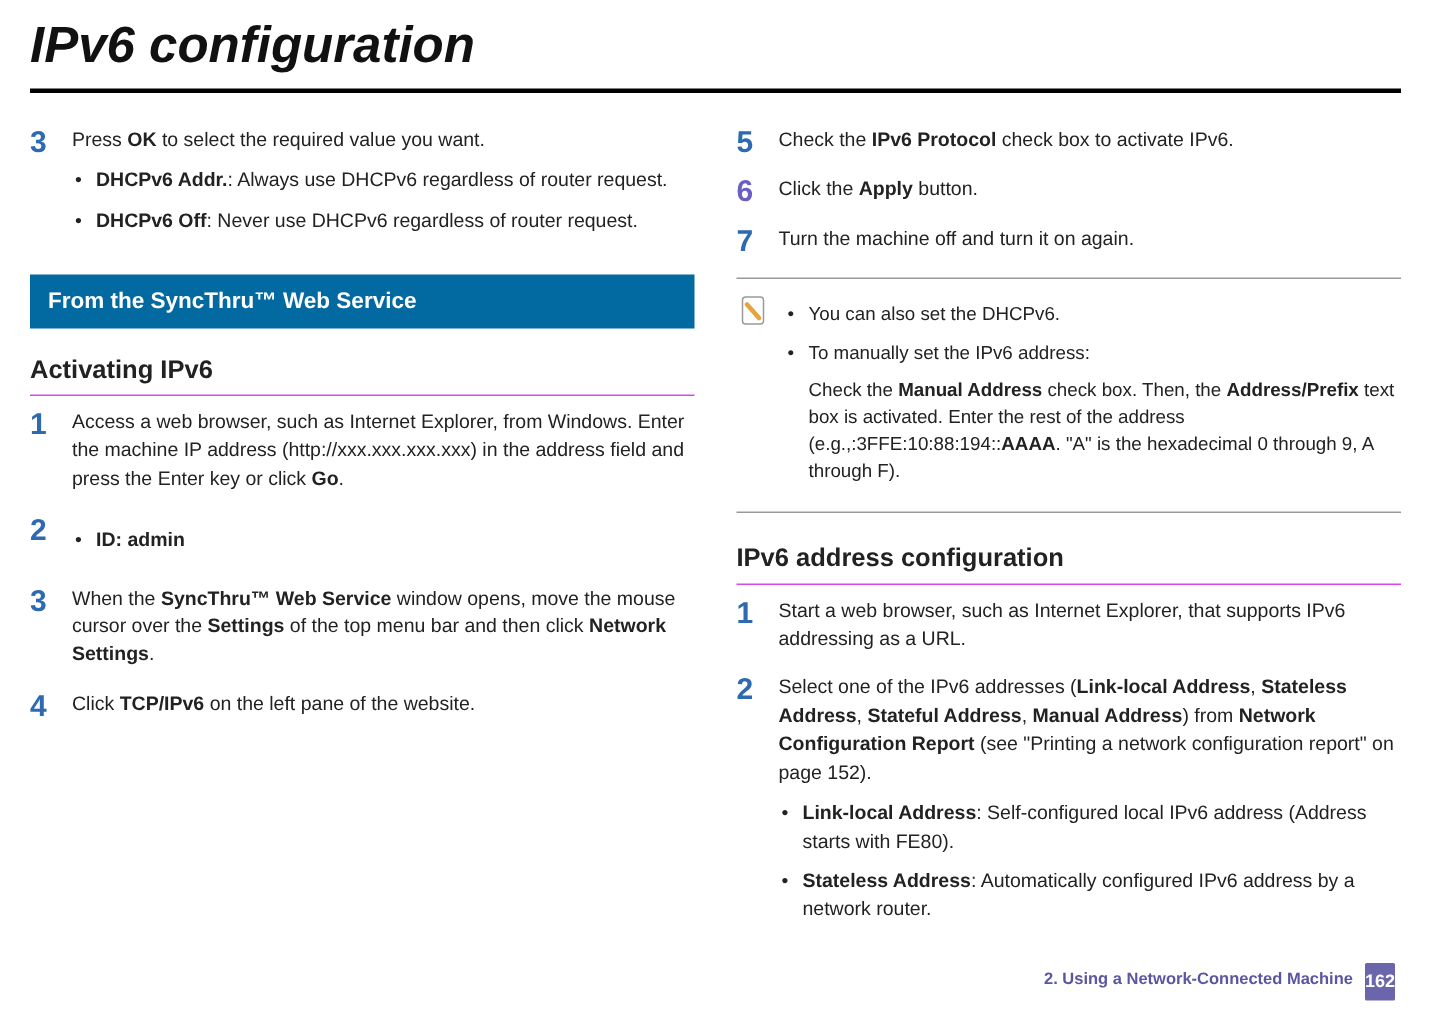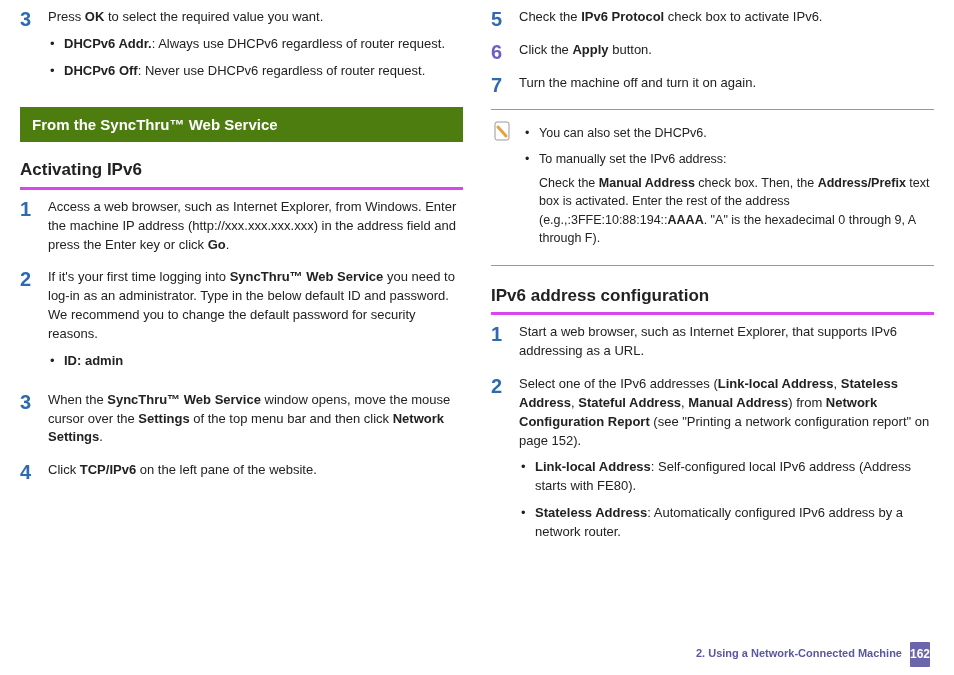--- a/index.html
+++ b/index.html
@@ -61,33 +61,33 @@
     margin: 8px 0;
   }
   ul.bullets > li::before {
     content: "•";
     position: absolute;
     left: 2px;
     top: 0;
     color: #222;
   }
   .section-band {
-    background: #4d7c0f;
+    background: #0369a1;
     color: #fff;
     font-weight: 700;
     font-size: 15px;
     padding: 7px 12px;
     margin: 18px 0 14px 0;
   }
   h2.sub {
     font-size: 17px;
     font-weight: 700;
     color: #222;
     padding-bottom: 4px;
-    border-bottom: 3px solid #d946ef;
+    border-bottom: 1px solid #d946ef;
     margin: 16px 0 4px 0;
   }
   .note-wrap {
     border-top: 1px solid #999;
     border-bottom: 1px solid #999;
     margin: 14px 0 18px 0;
     padding: 8px 4px 10px 2px;
     display: flex;
     align-items: flex-start;
     gap: 10px;
@@ -116,20 +116,21 @@
     padding: 4px 0;
     font-size: 12px;
     border-radius: 1px;
   }
   b { font-weight: 700; }
 </style>
 </head>
 <body>
 
 <div class="page">
+  <h1 class="title">IPv6 configuration</h1>
 
   <div class="cols">
 
     <div class="col">
 
       <ol class="steps">
         <li class="step">
           <span class="num n-blue">3</span>
           <div class="body">
             <p>
@@ -152,23 +153,20 @@
           <span class="num n-blue">1</span>
           <div class="body">
               <p>
             <span>Access a web browser, such as Internet Explorer, from Windows.  Enter the machine IP address (http://xxx.xxx.xxx.xxx) in the address field and press the Enter key or click </span><b>Go</b><span>.</span>
           </p>
             </div>
         </li>
         <li class="step">
           <span class="num n-blue">2</span>
           <div class="body">
-            <p>
-              <span>If it's your first time logging into </span><b>SyncThru™ Web Service</b><span> you need to log-in as an administrator. Type in the below default ID and password. We recommend you to change the default password for security reasons.</span>
-            </p>
             <ul class="bullets">
               <li><b>ID: admin</b></li>
             </ul>
           </div>
         </li>
         <li class="step">
           <span class="num n-blue">3</span>
           <div class="body">
               <p>
             <span>When the </span><b>SyncThru™ Web Service</b><span> window opens, move the mouse cursor over the </span><b>Settings</b><span> of the top menu bar and then click </span><b>Network Settings</b><span>.</span>

